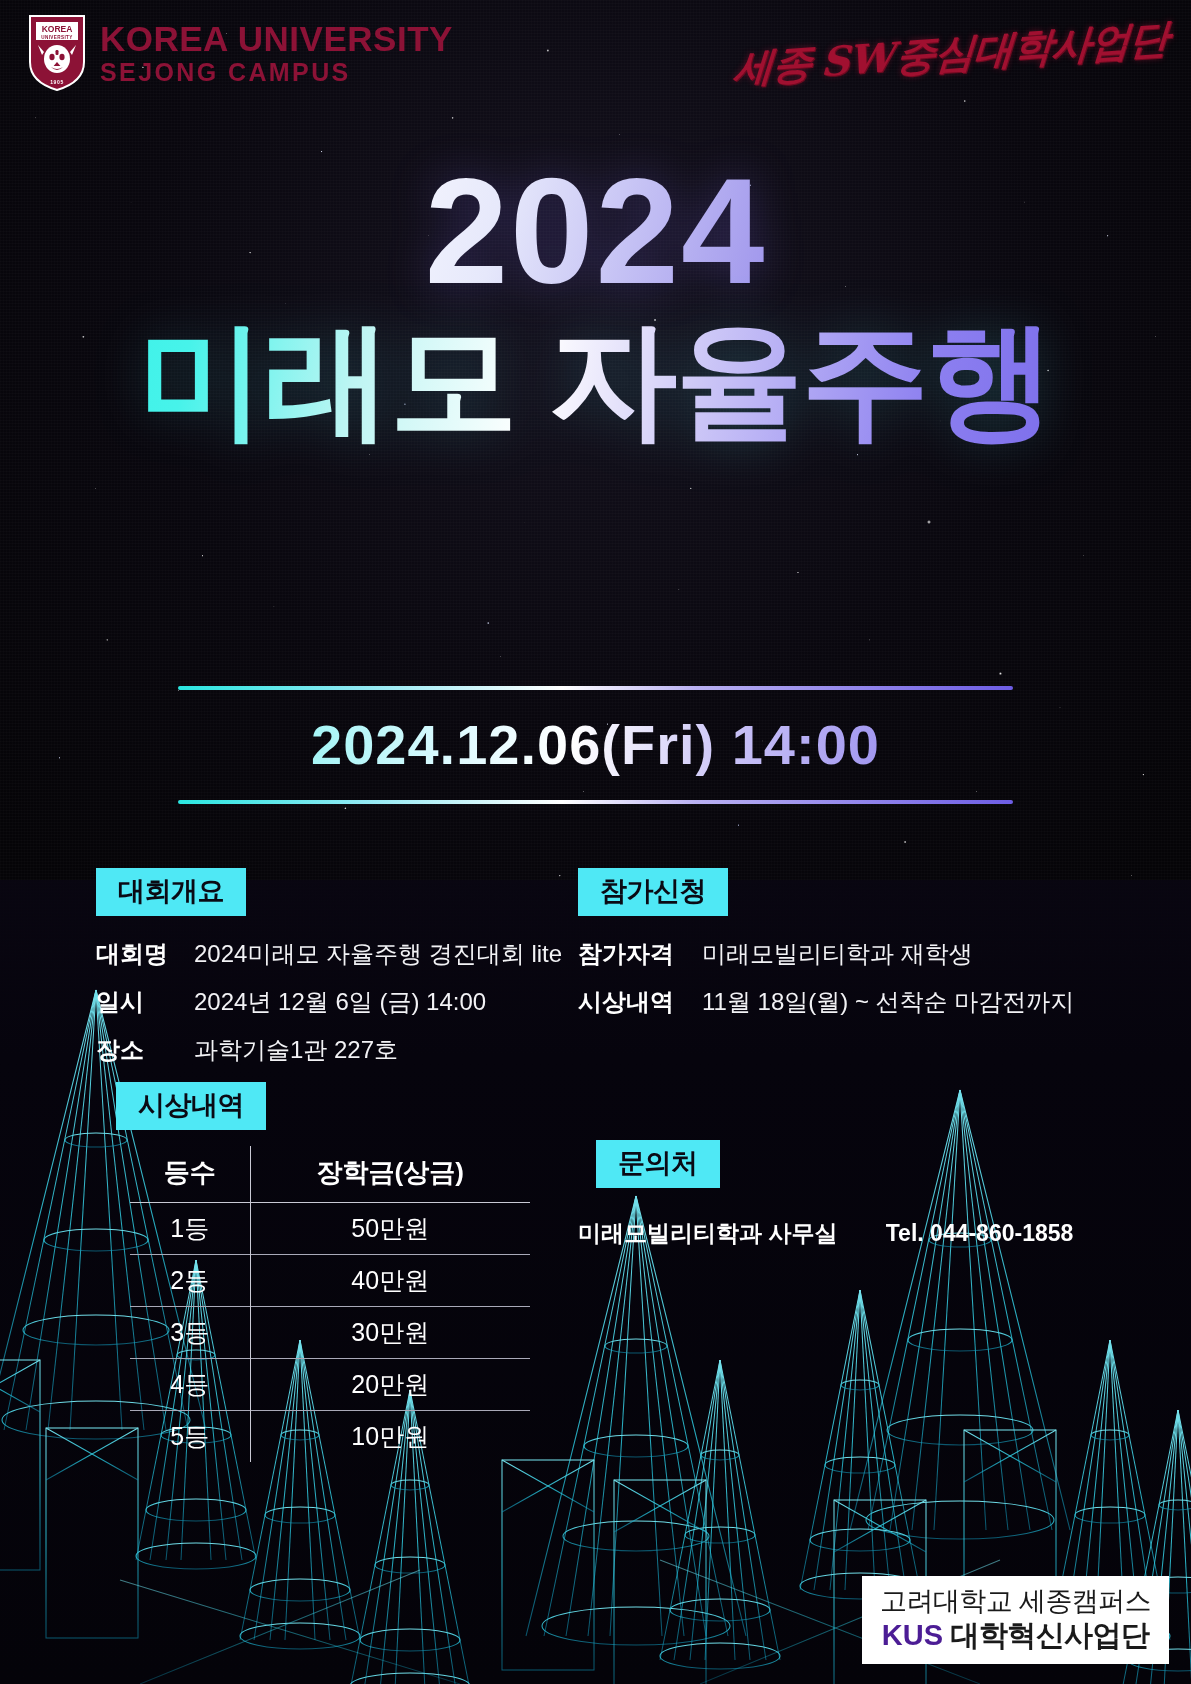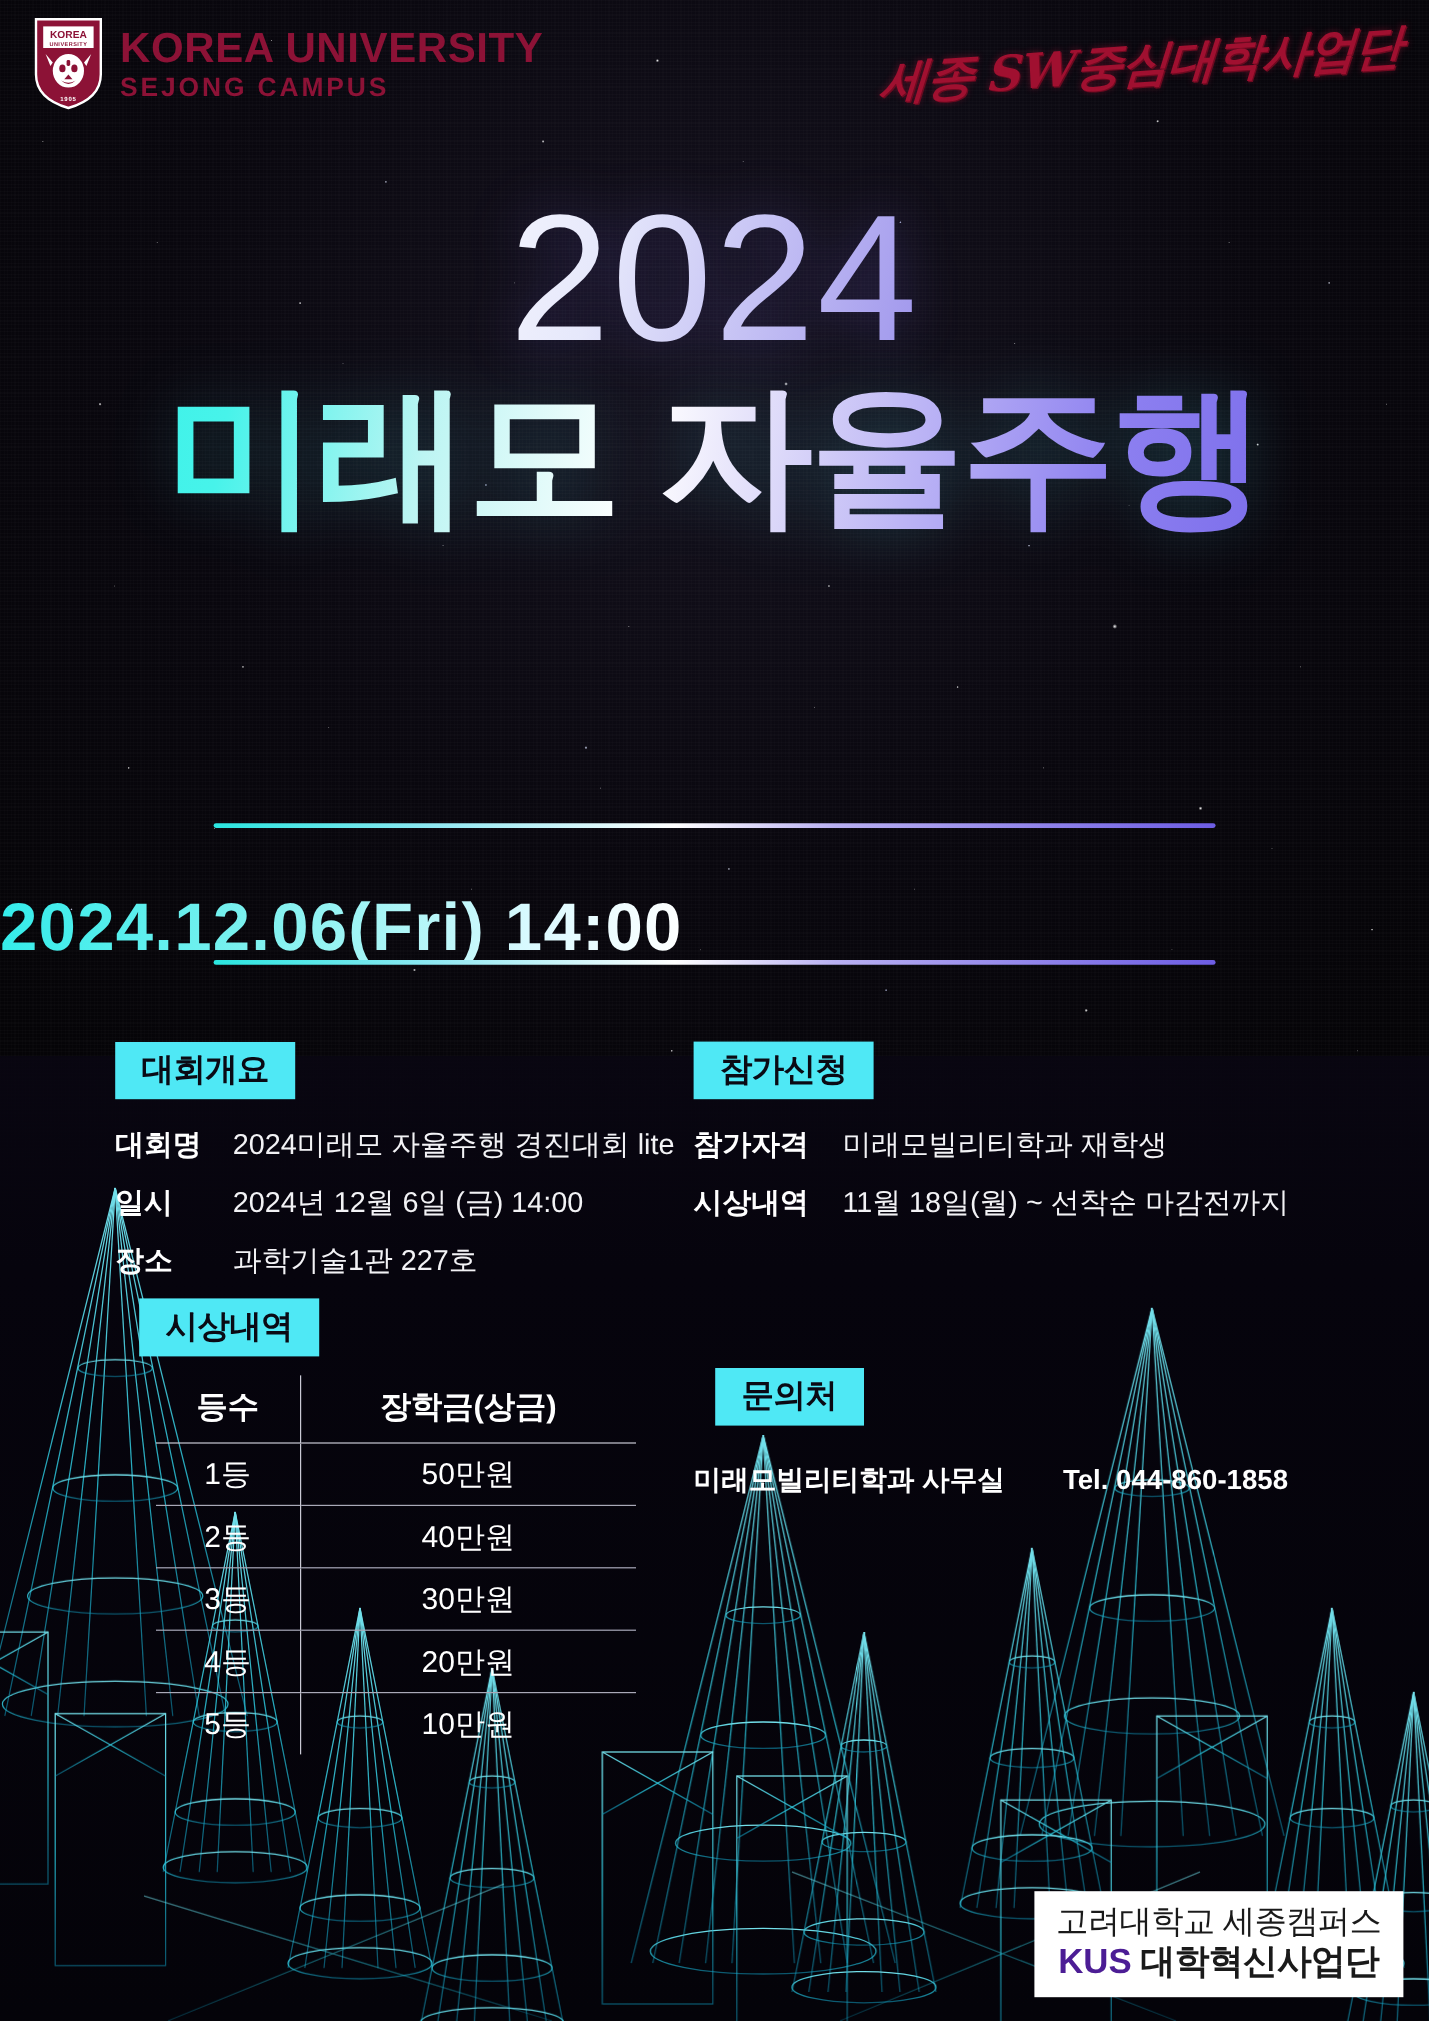--- a/index.html
+++ b/index.html
@@ -102,41 +102,41 @@
     position: absolute; left: 28px; top: 14px;
     display: flex; align-items: center; gap: 14px;
   }
   .ku-shield { width: 58px; height: 78px; display:block; }
   .ku-words { line-height: 1; }
   .ku-line1 {
     font-size: 35px; font-weight: 700; letter-spacing: .5px;
     color: #8c1236; white-space: nowrap;
   }
   .ku-line2 {
-    font-size: 22px; font-weight: 700; letter-spacing: 2.4px;
+    font-size: 25px; font-weight: 700; letter-spacing: 2.4px;
     color: #8c1236; margin-top: 4px; white-space: nowrap;
   }
   .sw-logo {
     position: absolute; right: 22px; top: 14px;
     width: 365px; height: 78px;
     display: flex; align-items: center; justify-content: flex-end;
   }
   .sw-logo-text {
     font-family: "DejaVu Serif", serif;
     font-size: 40px; font-weight: 700; font-style: italic;
     color: #a01030; white-space: nowrap;
     transform: rotate(-4deg) skewX(-8deg);
     text-shadow: 1px 1px 0 #6d0a20, 0 0 6px rgba(190,20,60,.45);
     letter-spacing: -1px;
   }
 
   
   .hero { position: absolute; left: 0; right: 0; top: 160px; text-align: center; }
   .hero-year {
-    font-size: 150px; font-weight: 400; line-height: .95;
+    font-size: 150px; font-weight: 700; line-height: .95;
     letter-spacing: 2px;
     background: linear-gradient(105deg,#cfd2f5 0%,#ffffff 26%,#e6e8fb 42%,#8b7ee8 72%,#6f5fe0 100%);
     -webkit-background-clip: text; background-clip: text; color: transparent;
     filter: drop-shadow(0 0 22px rgba(120,100,230,.30));
   }
   .hero-l1, .hero-l2 {
     font-size: 128px; font-weight: 800; line-height: 1.02;
     letter-spacing: -2px; white-space: nowrap;
     background: linear-gradient(100deg,#2ff0e8 0%,#47f3ea 16%,#bdf5f3 30%,#ffffff 45%,#cfcaf7 58%,#8c7ff0 78%,#6d5ee6 100%);
     -webkit-background-clip: text; background-clip: text; color: transparent;
@@ -148,23 +148,23 @@
   .rule {
     position: absolute; height: 4px; left: 178px; right: 178px;
     background: linear-gradient(90deg,#2ae6e0 0%,#8fe8f2 22%,#ffffff 46%,#b9b0f2 62%,#6d5de4 100%);
     border-radius: 2px;
   }
   .rule.top { top: 686px; }
   .rule.bottom { top: 800px; }
 
   .hero-date {
     position: absolute; left: 0; right: 0; top: 712px;
-    text-align: left; font-size: 56px; font-weight: 700; letter-spacing: 1px;
+    text-align: center; font-size: 56px; font-weight: 700; letter-spacing: 1px;
     background: linear-gradient(95deg,#33ecea 0%,#7df1ef 18%,#ddfaff 38%,#ffffff 48%,#c7c0f6 62%,#7566e8 88%,#6253e0 100%);
-    -webkit-background-clip: text; background-clip: text; color: transparent; margin-top: 28px;
+    -webkit-background-clip: text; background-clip: text; color: transparent;
   }
 
   
   .city { position: absolute; left: 0; top: 960px; width: 1191px; height: 724px; }
 
   
   .badge {
     display: inline-block;
     background: #4fe8f5; color: #0a0a14;
     font-size: 27px; font-weight: 800; letter-spacing: -.5px;

